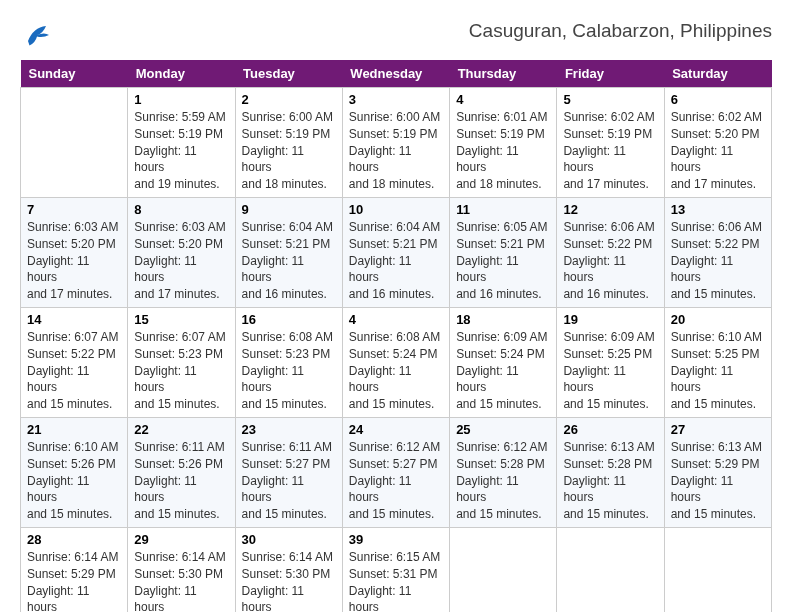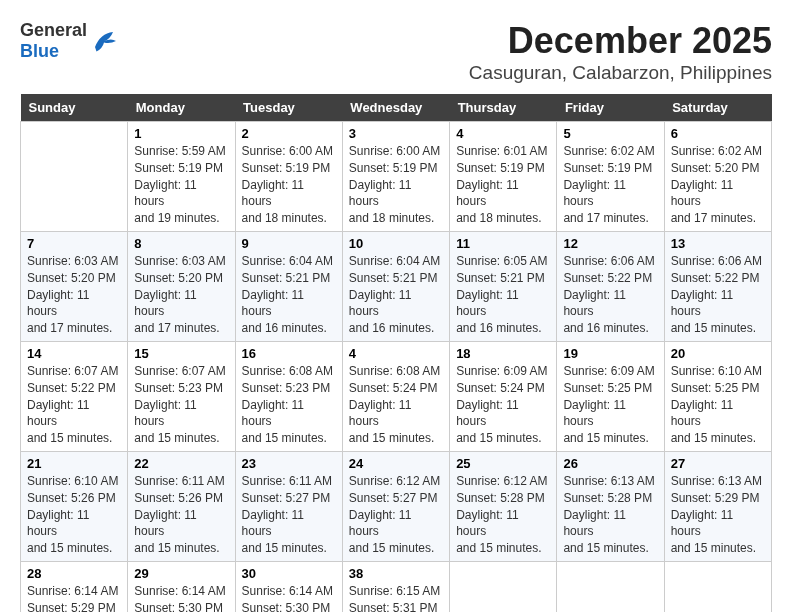--- a/index.html
+++ b/index.html
@@ -74,39 +74,34 @@
     .day-info {
       font-size: 12px;
       color: #333;
       line-height: 1.4;
     }
     .empty-cell {
       background: #f9f9f9;
     }
     tr:nth-child(even) td { background: #f5f8fc; }
     tr:nth-child(odd) td { background: #fff; }
-    .calendar-table thead tr th { background: #404040; }
+    .calendar-table thead tr th { background: #701a75; }
   </style>
 </head>
 <body>
 
 <div class="header">
   <div class="logo">
     <div style="display:flex;align-items:center;">
-      <div class="logo-text">
-        <span class="logo-general">General</span>
-        <span class="logo-blue">Blue</span>
-      </div>
       <svg class="logo-bird" viewBox="0 0 40 40">
         <path d="M8,28 Q15,10 32,8 Q28,18 20,20 Q30,16 36,20 Q28,24 20,22 Q18,30 10,34 Z" fill="#1a6bbf"></path>
       </svg>
     </div>
   </div>
   <div class="title-block">
-    <div class="month-title">December 2025</div>
     <div class="location">Casuguran, Calabarzon, Philippines</div>
   </div>
 </div>
 
 <table class="calendar-table">
   <thead>
     <tr>
     <th>Sunday</th>
         <th>Monday</th>
         <th>Tuesday</th>
@@ -331,21 +326,21 @@
 and 15 minutes.</div>
         </td>
         <td>
           <span class="day-number">30</span>
           <div class="day-info" style="white-space: pre-line;">Sunrise: 6:14 AM
 Sunset: 5:30 PM
 Daylight: 11 hours
 and 15 minutes.</div>
         </td>
         <td>
-          <span class="day-number">38</span>
+          <span class="day-number">39</span>
           <div class="day-info" style="white-space: pre-line;">Sunrise: 6:15 AM
 Sunset: 5:31 PM
 Daylight: 11 hours
 and 16 minutes.</div>
         </td>
         <td class="empty-cell"></td>
         <td class="empty-cell"></td>
         <td class="empty-cell"></td>
       </tr>
     </tbody>

